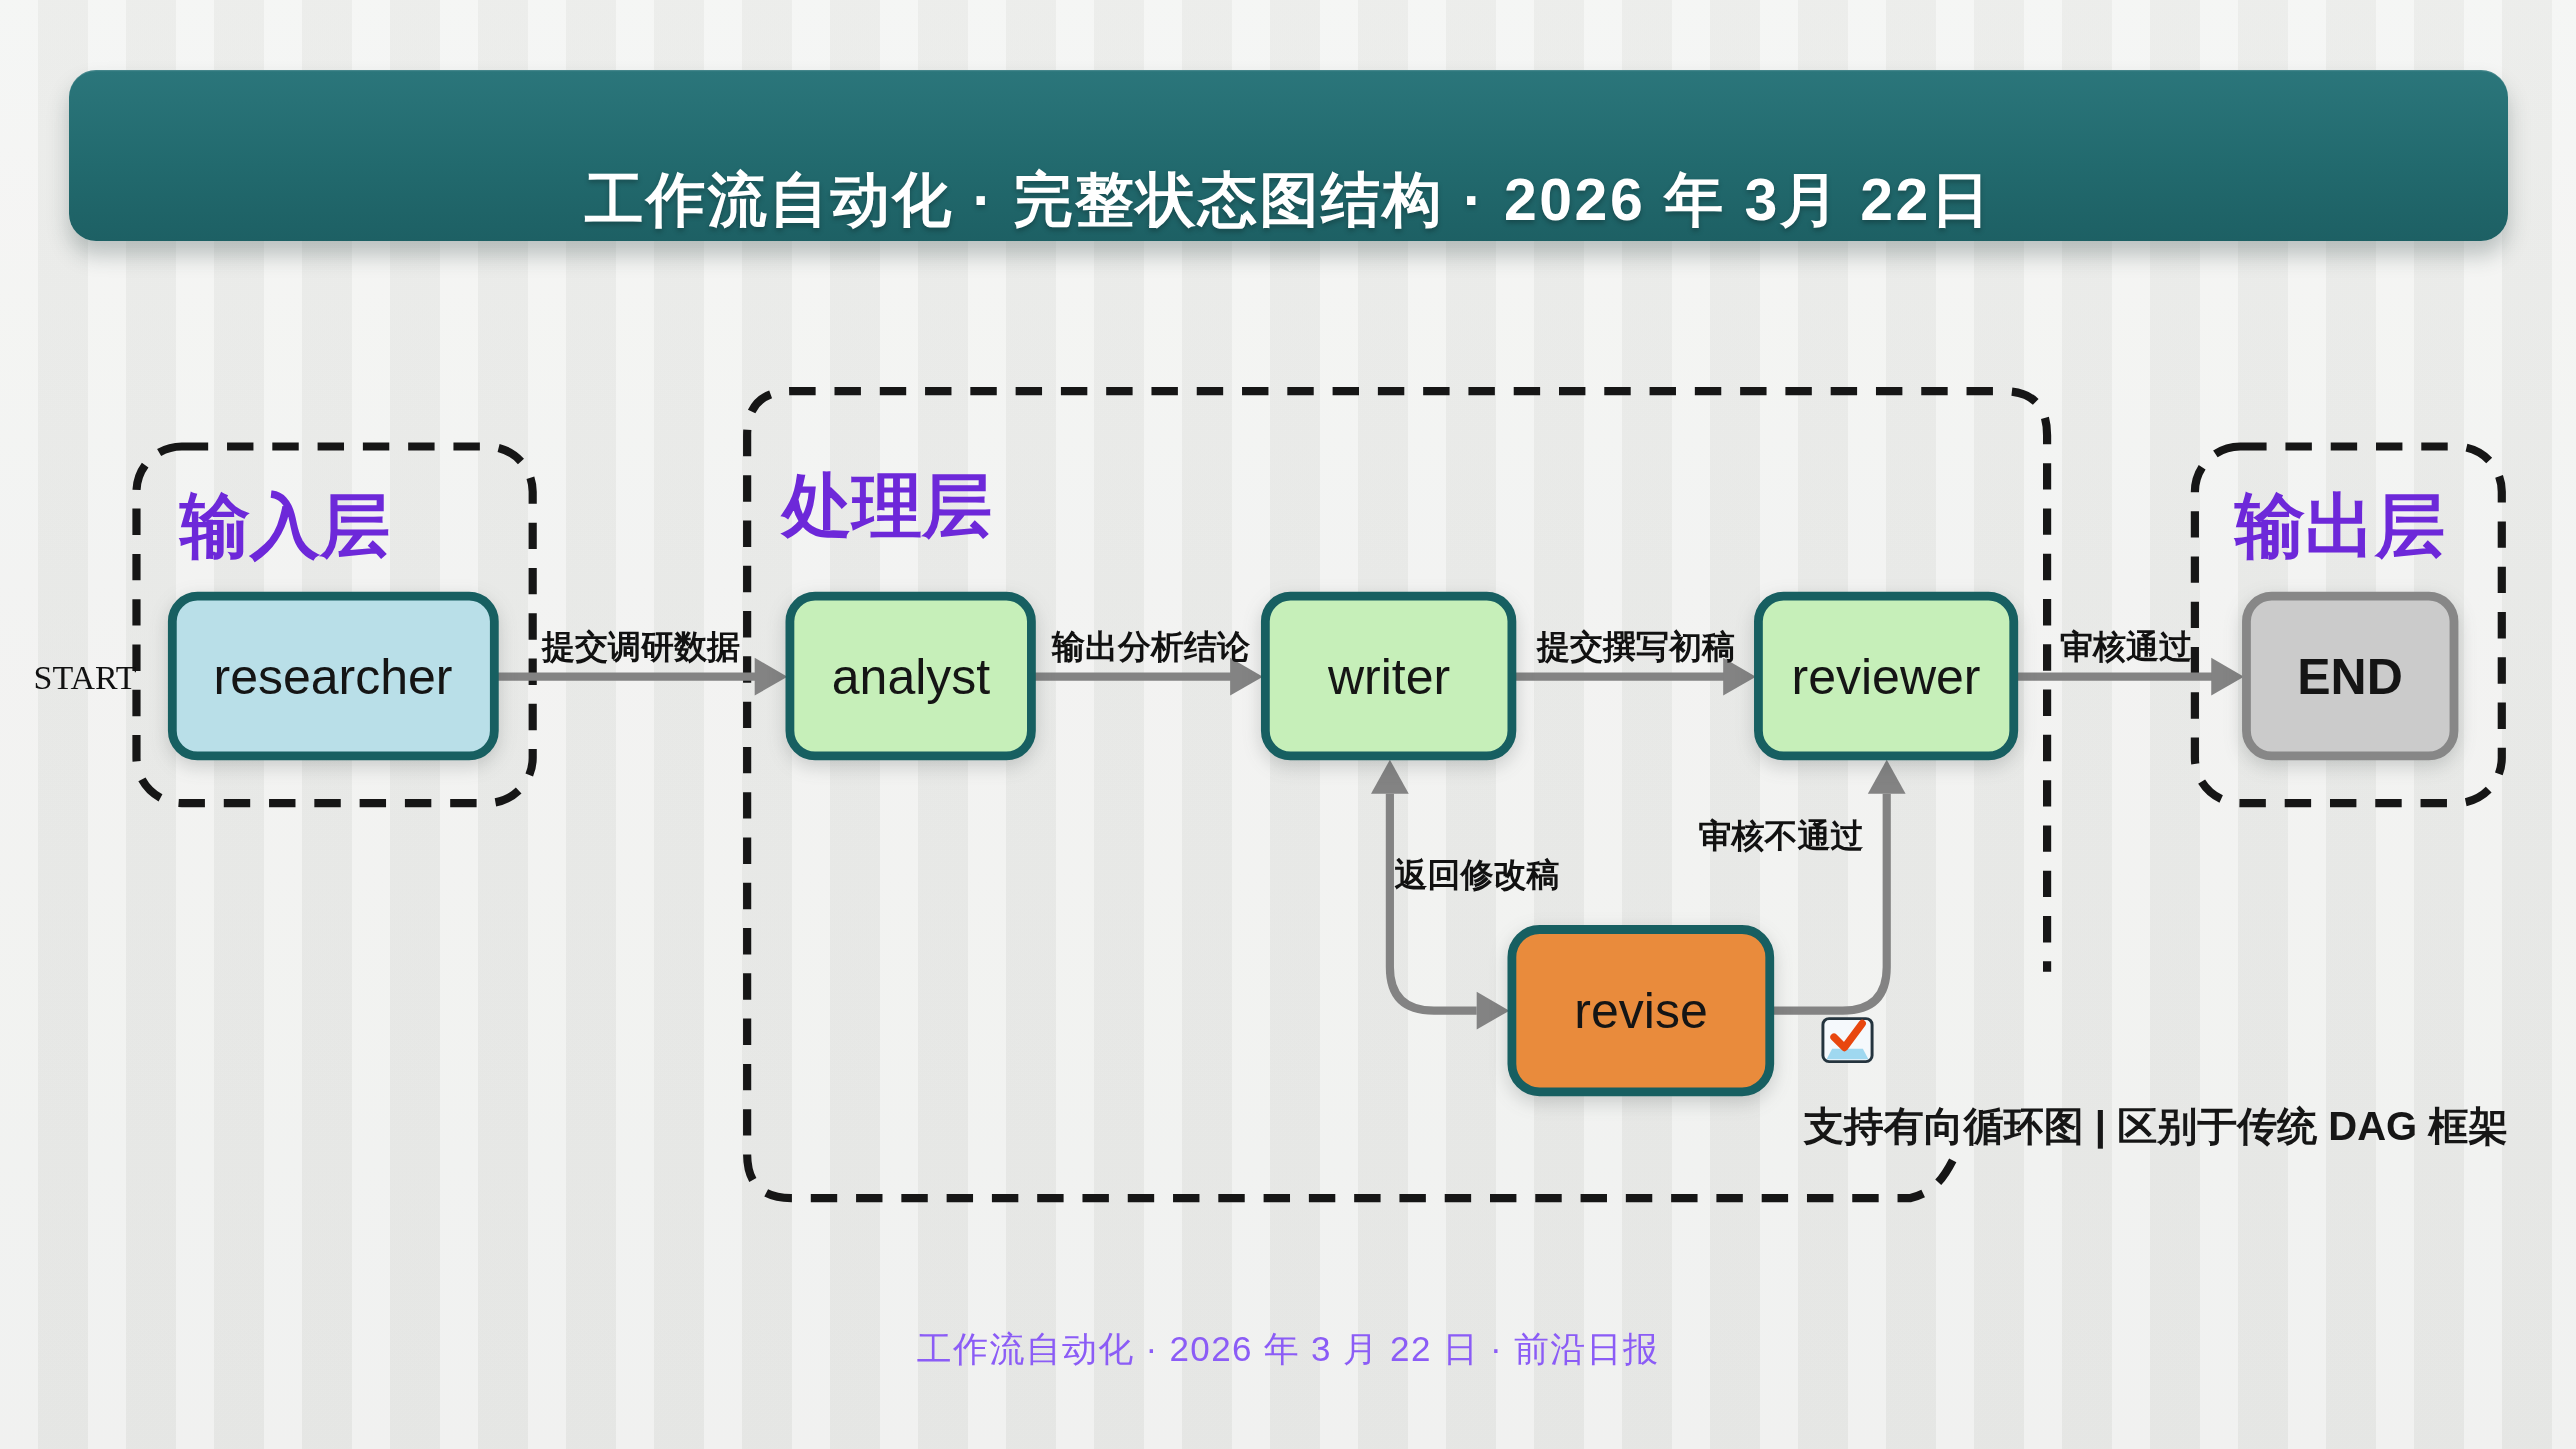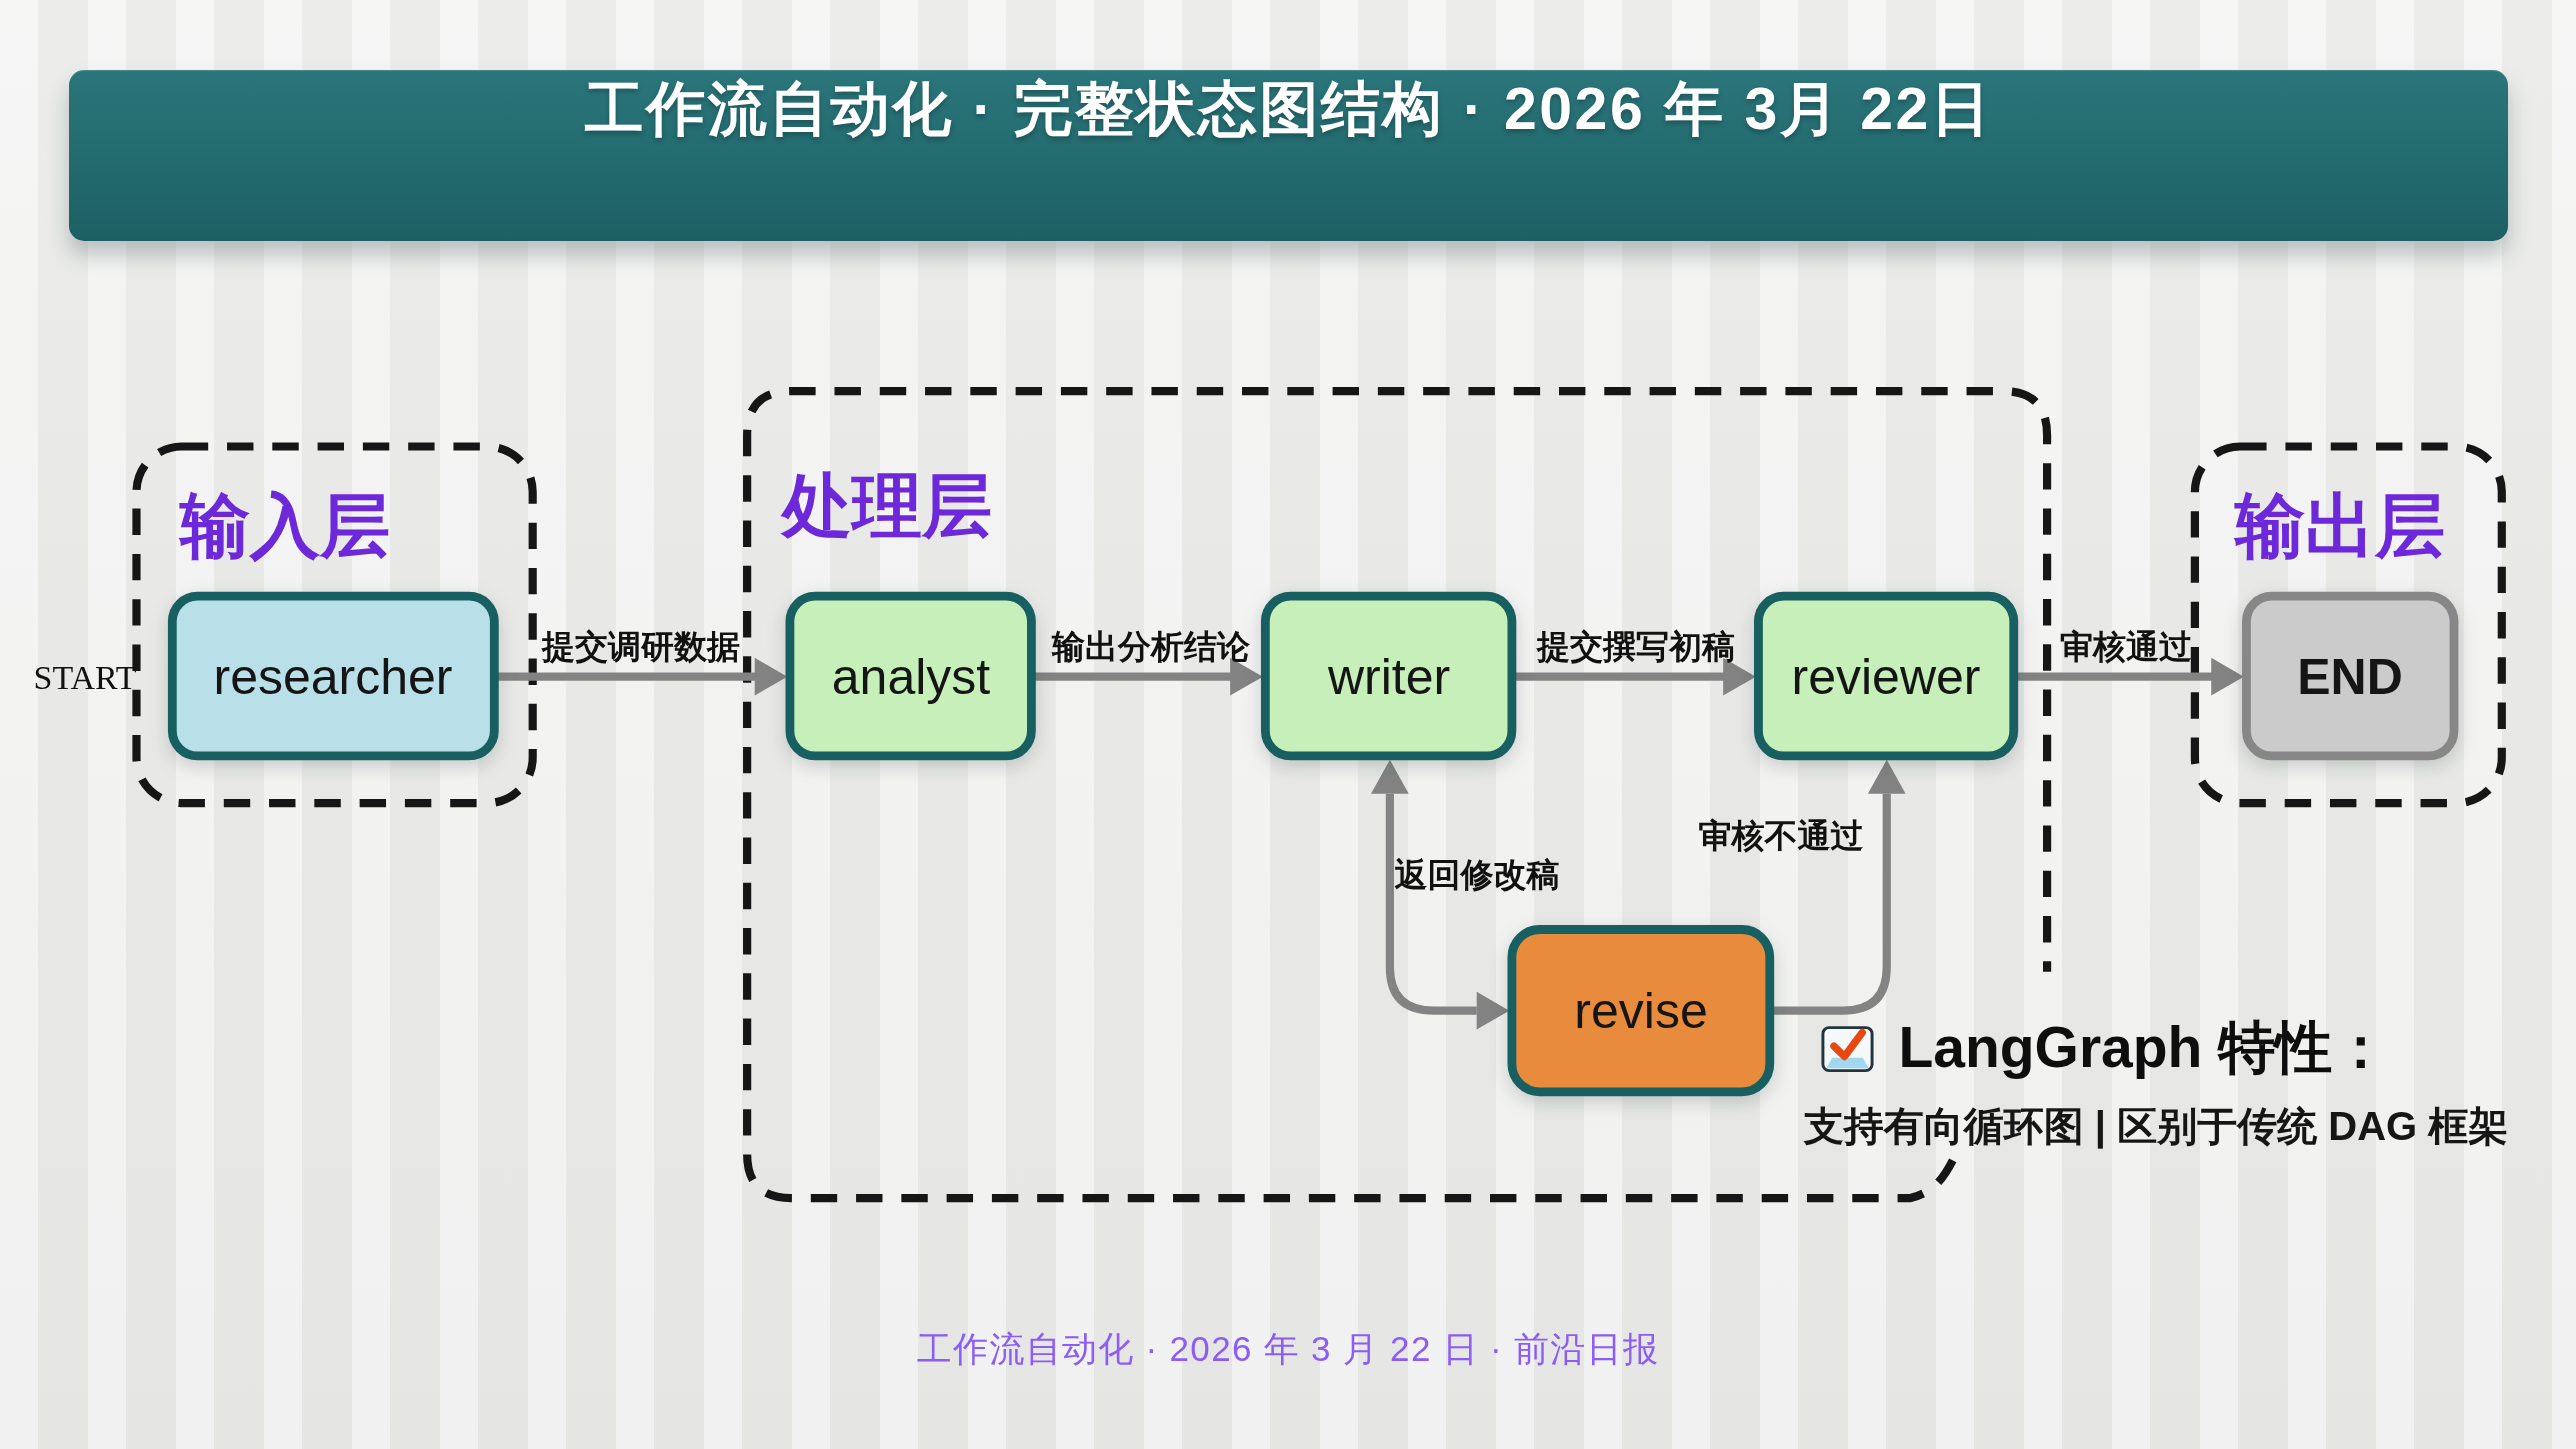--- a/index.html
+++ b/index.html
@@ -7,24 +7,24 @@
     width:2576px;height:1449px;position:relative;overflow:hidden;
     font-family:"Liberation Sans",sans-serif;
     background:
       repeating-linear-gradient(90deg, rgba(255,255,255,0.35) 0 38px, rgba(0,0,0,0.015) 38px 88px),
       linear-gradient(180deg,#f0f1ef 0%,#ecedeb 40%,#e9eae8 100%);
     color:#141414;
   }
   .abs{position:absolute;}
   
   .header-banner{
-    left:69px;top:70px;width:2439px;height:171px;border-radius:15px;
+    left:69px;top:70px;width:2439px;height:171px;border-radius:27px;
     background:linear-gradient(180deg,#2b767b 0%,#226a6e 55%,#1d6064 100%);
     box-shadow:0 14px 21.4px rgba(40,60,60,0.28), inset 0 1.3px 0 rgba(255,255,255,0.12);
-    display:flex;align-items:flex-start;justify-content:center;
+    display:flex;align-items:flex-end;justify-content:center;
   }
   .header-title{
     color:#ffffff;font-size:59px;font-weight:700;letter-spacing:2.5px;
     text-shadow:0 2.5px 5px rgba(0,0,0,0.25);white-space:nowrap;
   }
   
   .diagram-svg{left:0;top:0;width:2576px;height:1449px;}
   
   .layer-label{font-size:70px;font-weight:700;color:#6d28d9;white-space:nowrap;}
   .node-label{font-size:50px;font-weight:500;color:#151515;white-space:nowrap;
@@ -104,18 +104,17 @@
 <div class="abs edge-label" style="left:2126px;top:647px;">审核通过</div>
 <div class="abs edge-label" style="left:1477px;top:875px;">返回修改稿</div>
 <div class="abs edge-label" style="left:1781px;top:836px;">审核不通过</div>
 
 <div class="abs callout-row" style="left:1818px;top:1010px;">
   <svg width="59" height="59" viewBox="0 0 48 48">
     <rect x="4" y="7" width="40" height="35" rx="5" fill="#f5f9fc" stroke="#24343e" stroke-width="2.4"></rect>
     <path d="M7 40 L41 40 L36.5 31.5 L11.5 31.5 Z" fill="#9fd8f0"></path>
     <path d="M13 22 L21.5 30.5 L36 11" fill="none" stroke="#e8470f" stroke-width="6" stroke-linecap="round" stroke-linejoin="round"></path>
   </svg>
-  <div class="callout-title">LangGraph 特性：</div>
 </div>
 <div class="abs callout-subtitle" style="left:2156px;top:1099px;">支持有向循环图 | 区别于传统 DAG 框架</div>
 
 <div class="abs footer-text">工作流自动化 · 2026 年 3 月 22 日 · 前沿日报</div>
 
 
 </body></html>

